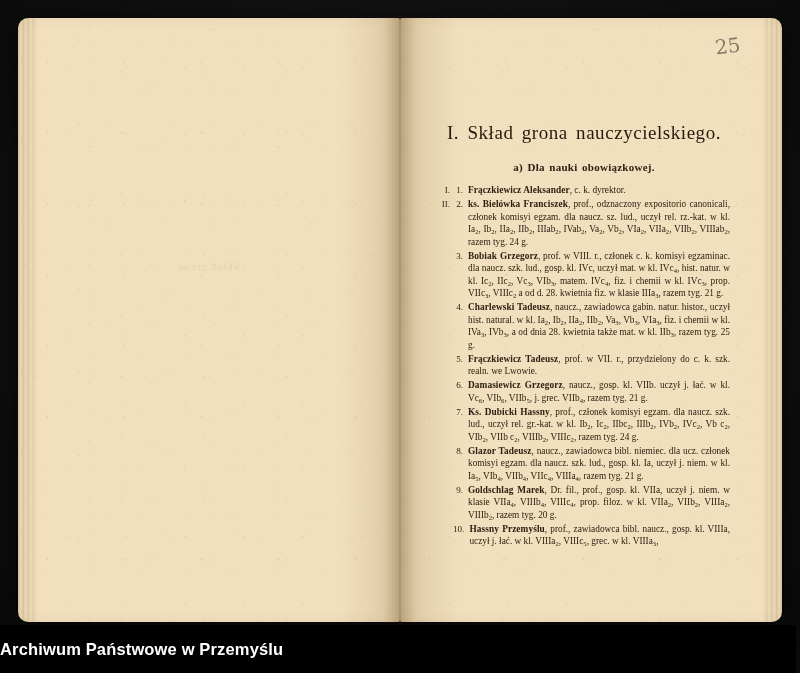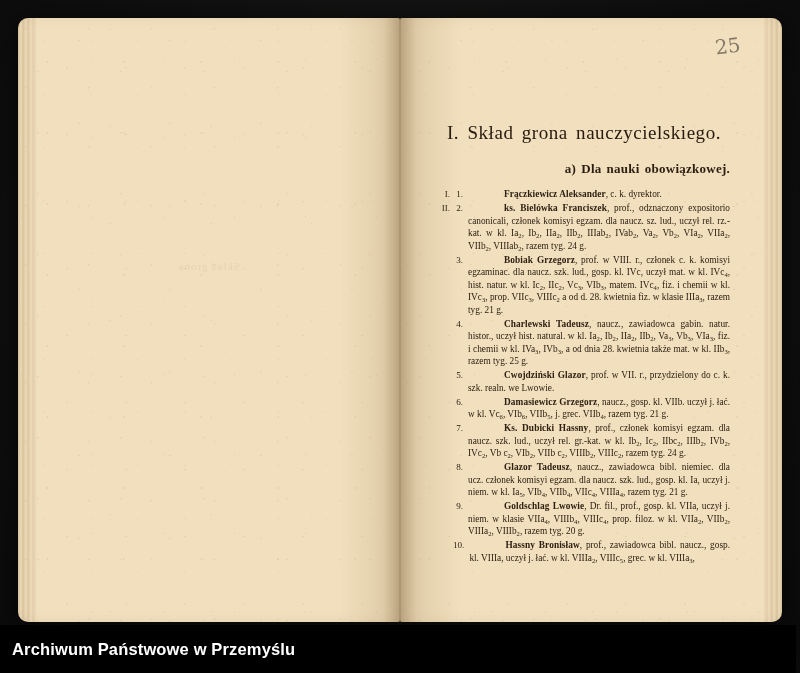--- a/index.html
+++ b/index.html
@@ -136,22 +136,22 @@
     text-align: center;
     font-size: 19px;
     font-weight: 400;
     letter-spacing: .55px;
     word-spacing: 3px;
     color: #261a0f;
     margin-bottom: 17px;
   }
 
   #doc-subtitle {
-    text-align: right;
-    font-size: 13px;
+    text-align: center;
+    font-size: 11px;
     font-weight: 700;
     letter-spacing: .25px;
     word-spacing: 1.6px;
     color: #2b1d11;
     margin-bottom: 11px;
   }
 
   
   .entry {
     display: flex;
@@ -174,21 +174,20 @@
   }
   .entry-body {
     flex: 1 1 auto;
     text-align: justify;
     text-justify: inter-word;
     hyphens: none;
   }
   .entry-body .nm {
     font-weight: 700;
     letter-spacing: .1px;
-    margin-left: 36px;
   }
   
   .entry-body {
     text-indent: 0;
   }
 
   sub {
     font-size: 6.6px;
     vertical-align: baseline;
     position: relative;
@@ -196,21 +195,21 @@
   }
 
   
   #watermark-bar {
     position: absolute;
     left: 0; right: 4px; bottom: 0;
     height: 48px;
     background: #000;
     display: flex;
     align-items: center;
-    padding-left: 12px;
+    padding-left: 0;
   }
   #watermark-text {
     font-family: "Liberation Sans", sans-serif;
     font-size: 16.5px;
     font-weight: 700;
     color: #ffffff;
     letter-spacing: .15px;
   }
 </style>
 </head>
@@ -253,46 +252,46 @@
             <div class="entry-body"><span class="nm">Bobiak Grzegorz</span><span>, prof. w VIII. r., członek c. k. komisyi egzaminac. dla naucz. szk. lud., gosp. kl. IVc, uczył mat. w kl. IVc<sub>4</sub>, hist. natur. w kl. Ic<sub>2</sub>, IIc<sub>2</sub>, Vc<sub>3</sub>, VIb<sub>3</sub>, matem. IVc<sub>4</sub>, fiz. i chemii w kl. IVc<sub>3</sub>, prop. VIIc<sub>3</sub>, VIIIc<sub>2</sub> a od d. 28. kwietnia fiz. w klasie IIIa<sub>3</sub>, razem tyg. 21 g.</span></div>
           </div>
           <div class="entry">
             <div class="entry-roman"></div>
             <div class="entry-num">4.</div>
             <div class="entry-body"><span class="nm">Charlewski Tadeusz</span><span>, naucz., zawiadowca gabin. natur. histor., uczył hist. natural. w kl. Ia<sub>2</sub>, Ib<sub>2</sub>, IIa<sub>2</sub>, IIb<sub>2</sub>, Va<sub>3</sub>, Vb<sub>3</sub>, VIa<sub>3</sub>, fiz. i chemii w kl. IVa<sub>3</sub>, IVb<sub>3</sub>, a od dnia 28. kwietnia także mat. w kl. IIb<sub>3</sub>, razem tyg. 25 g.</span></div>
           </div>
           <div class="entry">
             <div class="entry-roman"></div>
             <div class="entry-num">5.</div>
-            <div class="entry-body"><span class="nm">Cwojdziński Glazor</span><span>, prof. w VII. r., przydzielony do c. k. szk. realn. we Lwowie.</span></div>
+            <div class="entry-body"><span class="nm">Frączkiewicz Tadeusz</span><span>, prof. w VII. r., przydzielony do c. k. szk. realn. we Lwowie.</span></div>
           </div>
           <div class="entry">
             <div class="entry-roman"></div>
             <div class="entry-num">6.</div>
             <div class="entry-body"><span class="nm">Damasiewicz Grzegorz</span><span>, naucz., gosp. kl. VIIb. uczył j. łać. w kl. Vc<sub>6</sub>, VIb<sub>6</sub>, VIIb<sub>5</sub>, j. grec. VIIb<sub>4</sub>, razem tyg. 21 g.</span></div>
           </div>
           <div class="entry">
             <div class="entry-roman"></div>
             <div class="entry-num">7.</div>
             <div class="entry-body"><span class="nm">Ks. Dubicki Hassny</span><span>, prof., członek komisyi egzam. dla naucz. szk. lud., uczył rel. gr.-kat. w kl. Ib<sub>2</sub>, Ic<sub>2</sub>, IIbc<sub>2</sub>, IIIb<sub>2</sub>, IVb<sub>2</sub>, IVc<sub>2</sub>, Vb c<sub>2</sub>, VIb<sub>2</sub>, VIIb c<sub>2</sub>, VIIIb<sub>2</sub>, VIIIc<sub>2</sub>, razem tyg. 24 g.</span></div>
           </div>
           <div class="entry">
             <div class="entry-roman"></div>
             <div class="entry-num">8.</div>
             <div class="entry-body"><span class="nm">Glazor Tadeusz</span><span>, naucz., zawiadowca bibl. niemiec. dla ucz. członek komisyi egzam. dla naucz. szk. lud., gosp. kl. Ia, uczył j. niem. w kl. Ia<sub>5</sub>, VIb<sub>4</sub>, VIIb<sub>4</sub>, VIIc<sub>4</sub>, VIIIa<sub>4</sub>, razem tyg. 21 g.</span></div>
           </div>
           <div class="entry">
             <div class="entry-roman"></div>
             <div class="entry-num">9.</div>
-            <div class="entry-body"><span class="nm">Goldschlag Lwowie</span><span>, Dr. fil., prof., gosp. kl. VIIa, uczył j. niem. w klasie VIIa<sub>4</sub>, VIIIb<sub>4</sub>, VIIIc<sub>4</sub>, prop. filoz. w kl. VIIa<sub>2</sub>, VIIb<sub>2</sub>, VIIIa<sub>2</sub>, VIIIb<sub>2</sub>, razem tyg. 20 g.</span></div>
+            <div class="entry-body"><span class="nm">Goldschlag Marek</span><span>, Dr. fil., prof., gosp. kl. VIIa, uczył j. niem. w klasie VIIa<sub>4</sub>, VIIIb<sub>4</sub>, VIIIc<sub>4</sub>, prop. filoz. w kl. VIIa<sub>2</sub>, VIIb<sub>2</sub>, VIIIa<sub>2</sub>, VIIIb<sub>2</sub>, razem tyg. 20 g.</span></div>
           </div>
           <div class="entry">
             <div class="entry-roman"></div>
             <div class="entry-num">10.</div>
-            <div class="entry-body"><span class="nm">Hassny Bronisław</span><span>, prof., zawiadowca bibl. naucz., gosp. kl. VIIIa, uczył j. łać. w kl. VIIIa<sub>2</sub>, VIIIc<sub>5</sub>, grec. w kl. VIIIa<sub>3</sub>,</span></div>
+            <div class="entry-body"><span class="nm">Hassny Przemyślu</span><span>, prof., zawiadowca bibl. naucz., gosp. kl. VIIIa, uczył j. łać. w kl. VIIIa<sub>2</sub>, VIIIc<sub>5</sub>, grec. w kl. VIIIa<sub>3</sub>,</span></div>
           </div>
         </div>
 
     </div>
   </div>
 
   <div id="gutter"></div>
   <div id="spine-fold"></div>
 </div>
 

